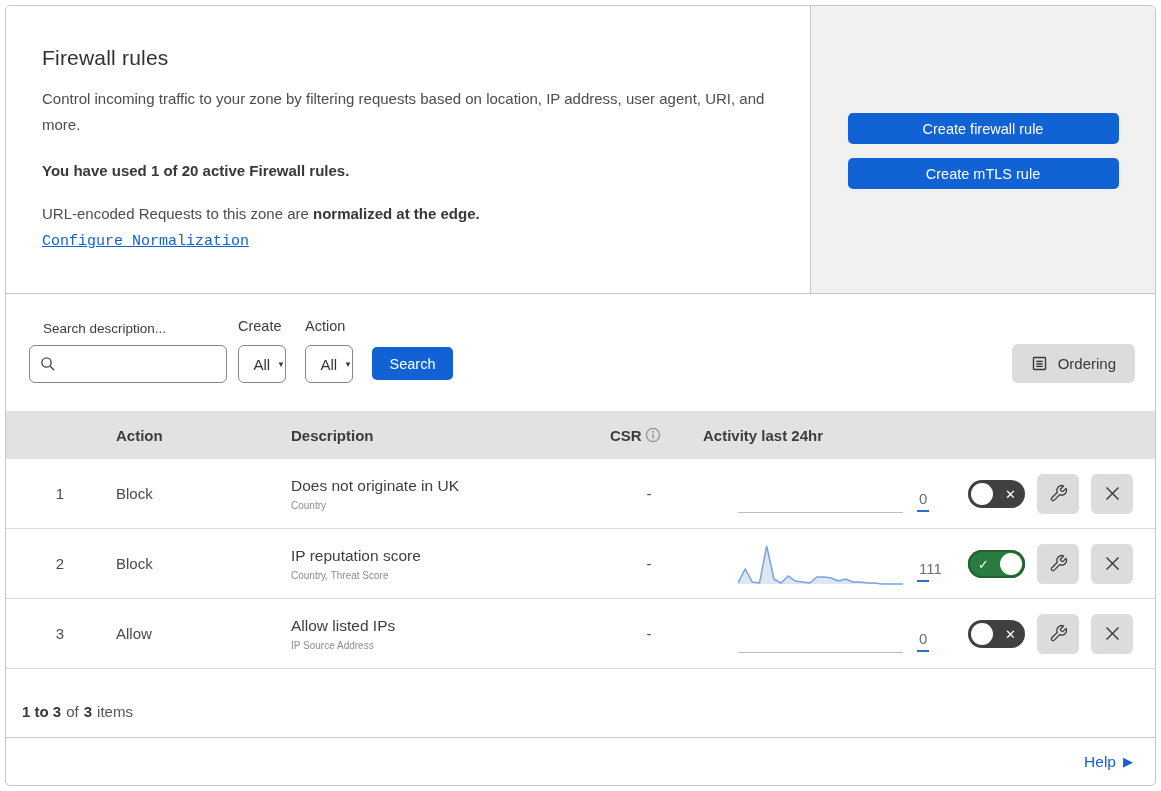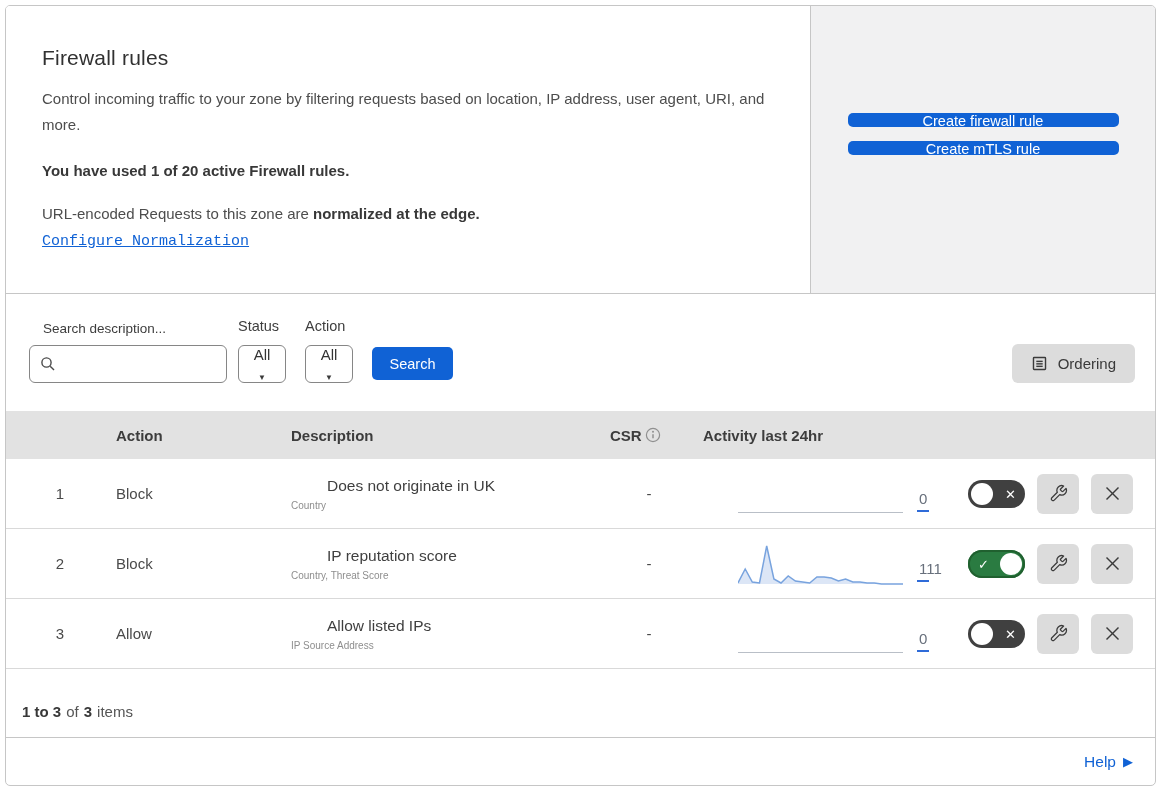--- a/index.html
+++ b/index.html
@@ -18,36 +18,36 @@
   .top-row { display:flex; height:288px; flex:none; border-bottom:1px solid var(--border-gray); }
   .intro { flex:1; background:#fff; border-right:1px solid var(--border-gray); padding:40px 40px 0 36px; }
   .intro h1 { font-size:21px; font-weight:400; color:#313131; margin-bottom:16px; letter-spacing:.2px; }
   .intro .desc { font-size:15px; color:#4d4d4d; line-height:1.75; max-width:725px; margin-bottom:23px; }
   .intro .usage { font-size:15px; font-weight:700; color:#383838; margin-bottom:26px; }
   .intro .norm { font-size:15px; color:#4d4d4d; margin-bottom:9px; }
   .intro .norm b { color:#383838; }
   .link { color:var(--accent-blue); text-decoration:underline; font-size:15px; cursor:pointer; display:inline-block;font-family:Liberation Mono, monospace; }
   .side-panel { width:344px; background:var(--panel-gray); display:flex; flex-direction:column; align-items:center; padding-top:107px; gap:14px; flex:none; }
   .btn-primary {
-    width:271px; height:14px; background:var(--accent-blue); color:#fff; font-size:14.5px;
+    width:271px; height:31px; background:var(--accent-blue); color:#fff; font-size:14.5px;
     border:none; border-radius:5px; cursor:pointer; font-family:inherit;
   }
   
   .filter-row { height:117px; position:relative; background:#fff; flex:none; }
   .f-label { position:absolute; font-size:13.5px; color:#3d3d3d; }
   .f-label.lg { font-size:14.5px; }
   .search-wrap { position:absolute; left:23px; top:51px; width:198px; height:38px; }
   .search-input {
     width:100%; height:100%; border:1px solid #868686; border-radius:6px;
     padding:0 10px 0 34px; font-size:15px; font-family:inherit; color:#333; outline:none;
   }
   .search-icon-box { position:absolute; left:11px; top:11px; width:16px; height:16px; pointer-events:none; }
   .dropdown {
     position:absolute; top:51px; height:38px; border:1px solid #868686; border-radius:6px; background:#fff;
-    display:flex; align-items:center; justify-content:space-between; gap:7px; font-size:15px; color:#333; cursor:pointer;flex-direction:column;
+    display:flex; align-items:center; justify-content:flex-end; gap:7px; font-size:15px; color:#333; cursor:pointer;
   }
   .dd-arrow { font-size:8px; color:#3a3a3a; }
   .btn-search {
     position:absolute; left:366px; top:53px; width:81px; height:33px;
     background:var(--accent-blue); color:#fff; border:none; border-radius:5px; font-size:14.5px; font-family:inherit; cursor:pointer;
   }
   .btn-ordering {
     position:absolute; right:20px; top:50px; height:39px; padding:0 19px;
     background:var(--btn-gray); border:none; border-radius:6px; display:flex; align-items:center; gap:10px;
     font-size:15px; color:#3a3a3a; font-family:inherit; cursor:pointer;
@@ -61,21 +61,21 @@
   .th { display:flex; align-items:center; }
   .th.action { padding-left:20px; }
   .th.desc { padding-left:20px; }
   .th.csr { padding-left:6px; gap:3px; }
   .th.activity { padding-left:9px; }
   .trow { height:70px; border-bottom:1px solid #d9d9d9; align-items:center; background:#fff; }
   .cell { display:flex; align-items:center; height:100%; }
   .c-num { justify-content:center; font-size:15px; color:#4a4a4a; padding-left:18px; }
   .c-action { padding-left:20px; font-size:15px; color:#4a4a4a; }
   .c-desc { flex-direction:column; align-items:flex-start; justify-content:center; padding-left:20px; }
-  .d-title { font-size:15.5px; color:#3f3f3f; margin-bottom:5px;margin-left:36px; }
+  .d-title { font-size:15.5px; color:#3f3f3f; margin-bottom:5px; }
   .d-sub { font-size:10px; color:#8e8e8e; }
   .c-csr { justify-content:center; font-size:15px; color:#4a4a4a; }
   .c-activity { padding-left:44px; padding-right:18px; gap:14px; }
   .spark-box { width:165px; height:44px; position:relative; flex:none; }
   .flat-line { position:absolute; left:0; right:0; bottom:3px; border-top:1px solid #b9bfc7; }
   .count-link {
     font-size:15px; color:#68707c; border-bottom:2px solid #2f6bd8;
     padding:0 2px 3px; margin-top:14px; cursor:pointer; min-width:12px; text-align:center;
   }
   .c-controls { padding-left:24px; gap:12px; }
@@ -122,21 +122,21 @@
     <span class="f-label" style="left:37px; top:27px;">Search description...</span>
     <div class="search-wrap">
       <input class="search-input" type="text" value="" style="">
       <span class="search-icon-box">
         <svg width="16" height="16" viewBox="0 0 16 16" fill="none" stroke="#4a4a4a" stroke-width="1.4">
             <circle cx="6.5" cy="6.5" r="4.6"></circle>
             <line x1="10.2" y1="10.2" x2="14" y2="14"></line>
           </svg>
       </span>
     </div>
-    <span class="f-label lg" style="left:232px; top:24px;">Status</span>
+    <span class="f-label lg" style="left:232px; top:24px;">Create</span>
     <div class="dropdown" style="left:232px; width:48px;">
       <span>All</span>
       <span class="dd-arrow">▼</span>
     </div>
     <span class="f-label lg" style="left:299px; top:24px;">Action</span>
     <div class="dropdown" style="left:299px; width:48px;">
       <span>All</span>
       <span class="dd-arrow">▼</span>
     </div>
     <button class="btn-search">Search</button>

